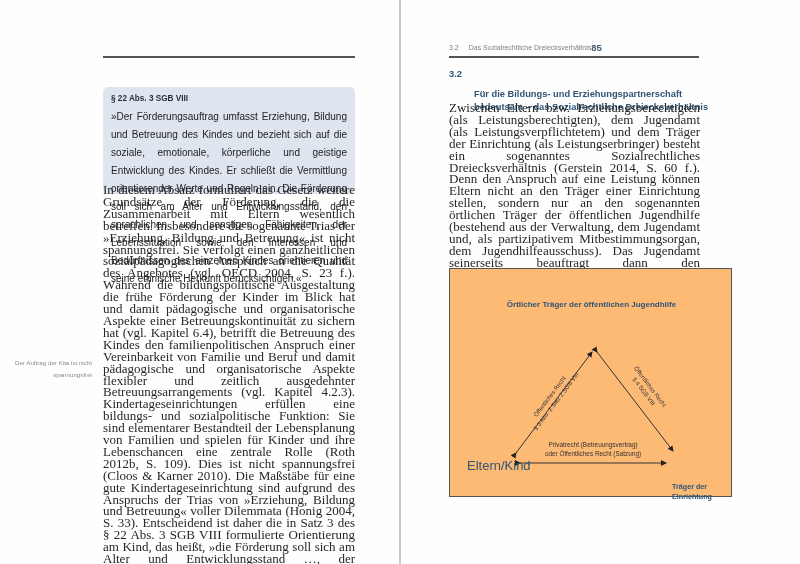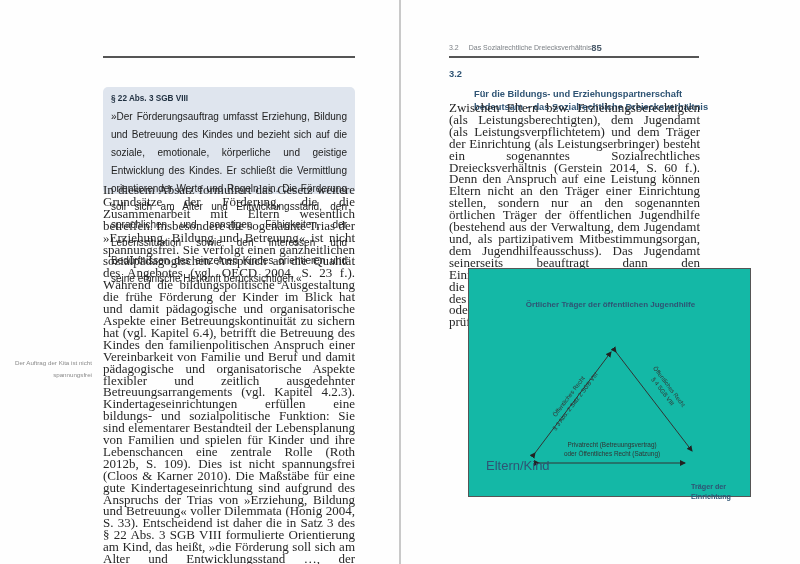--- a/index.html
+++ b/index.html
@@ -12,21 +12,21 @@
   .running-head .num { font-size:9.5px; font-weight:bold; color:#4a5a6a; }
   .rule { position:absolute; top:56px; height:2px; background:#555; }
   .law-box { position:absolute; left:103px; top:66px; width:252px; height:107px; background:#dfe5ee; border-radius:5px; box-sizing:border-box; padding:7px 8px 6px 8px; font-family:"Liberation Sans","DejaVu Sans",sans-serif;margin-top:21px; }
   .law-box .title { font-size:8.2px; font-weight:bold; color:#1f2f40; margin-bottom:5px; }
   .law-box .text { font-size:10px; line-height:18px; text-align:justify; color:#222; }
   .body-text { position:absolute; font-size:13px; line-height:11.9px; text-align:justify; color:#262626; }
   .margin-note { position:absolute; left:8px; top:357px; width:84px; font-family:"Liberation Sans","DejaVu Sans",sans-serif; font-size:6.2px; line-height:12px; text-align:right; color:#8a8a8a; }
   .section-head { position:absolute; left:449px; top:68px; width:270px; font-family:"Liberation Sans","DejaVu Sans",sans-serif; font-weight:bold; color:#2f5474; font-size:9.3px; line-height:13px; }
   .section-head .snum { position:absolute; left:0; top:0; }
   .section-head .stitle { display:block; margin-left:25px;margin-top:20px; }
-  .diagram { position:absolute; left:468px; top:268px; width:283px; height:229px; border:1.5px solid #555; box-sizing:border-box; background:#14b8a6;padding-left:12px; }
+  .diagram { position:absolute; left:449px; top:268px; width:283px; height:229px; border:1.5px solid #555; box-sizing:border-box; background:#fdba74;padding-left:12px; }
   .diagram svg { position:absolute; left:0; top:0; }
   .d-label { position:absolute; font-family:"Liberation Sans","DejaVu Sans",sans-serif; }
 </style>
 </head>
 <body>
 
 <div class="page page-left">
   <div class="rule" style="left:103px; width:252px;"></div>
 
   <div class="law-box">

